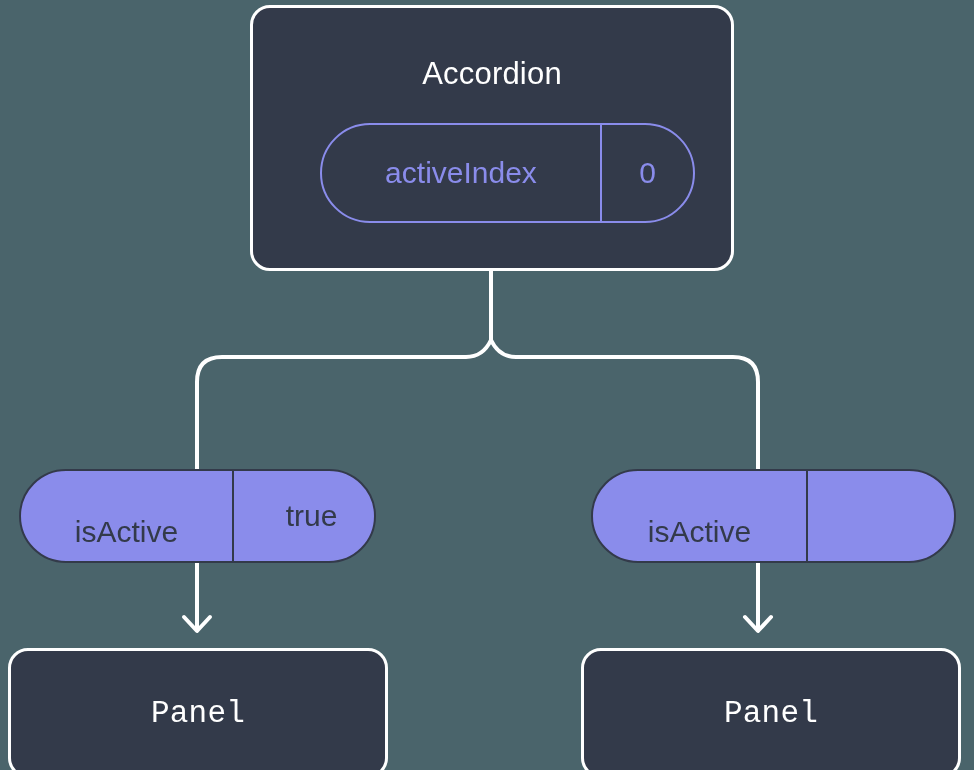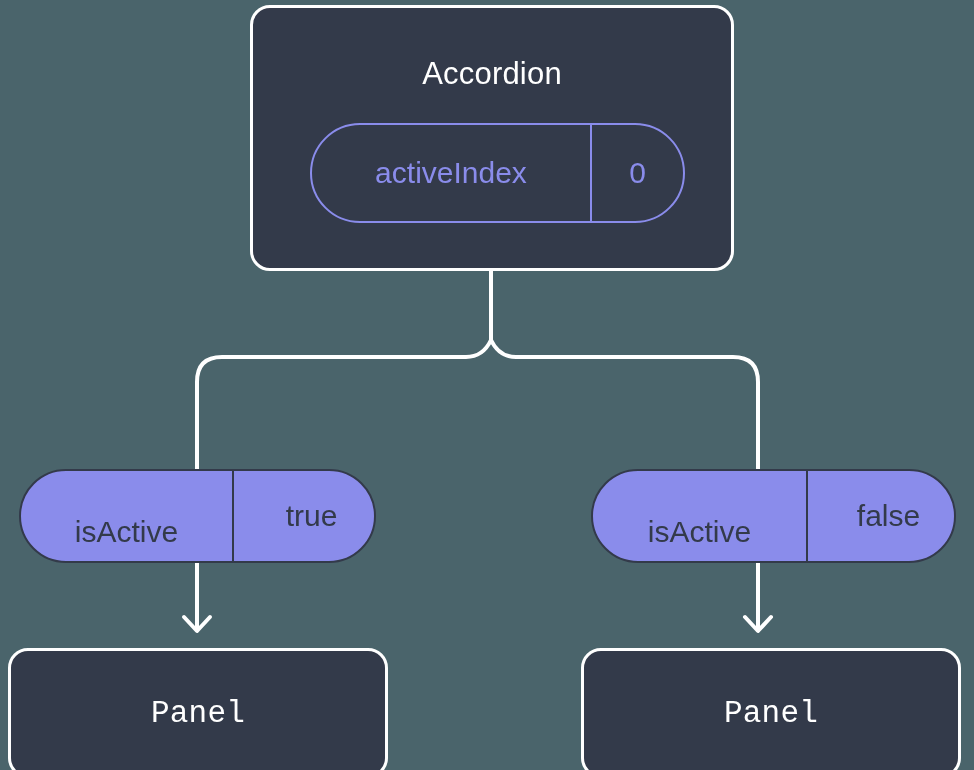--- a/index.html
+++ b/index.html
@@ -53,21 +53,21 @@
     font-size: 31px;
     font-weight: 400;
     letter-spacing: 0.2px;
     line-height: 1;
     margin-top: 50px;
   }
 
   
   #activeindex-badge {
     position: absolute;
-    left: 57px; top: 115px;
+    left: 67px; top: 115px;
     width: 375px; height: 100px;
     box-sizing: border-box;
     border: 2px solid #8a8ceb;
     border-radius: 50px;
     background: transparent;
     display: flex;
     align-items: stretch;
   }
   #activeindex-badge .seg {
     display: flex;
@@ -176,21 +176,20 @@
 
   <div class="pill" id="pill-left">
     <div class="seg seg-key">isActive</div>
     <div class="seg-divider"></div>
     <div class="seg seg-val">true</div>
   </div>
 
   <div class="pill" id="pill-right">
     <div class="seg seg-key">isActive</div>
     <div class="seg-divider"></div>
-    <div class="seg seg-val">false</div>
   </div>
 
   <div class="card panel-card" id="panel-left">
     <div class="card-title">Panel</div>
   </div>
 
   <div class="card panel-card" id="panel-right">
     <div class="card-title">Panel</div>
   </div>
 

